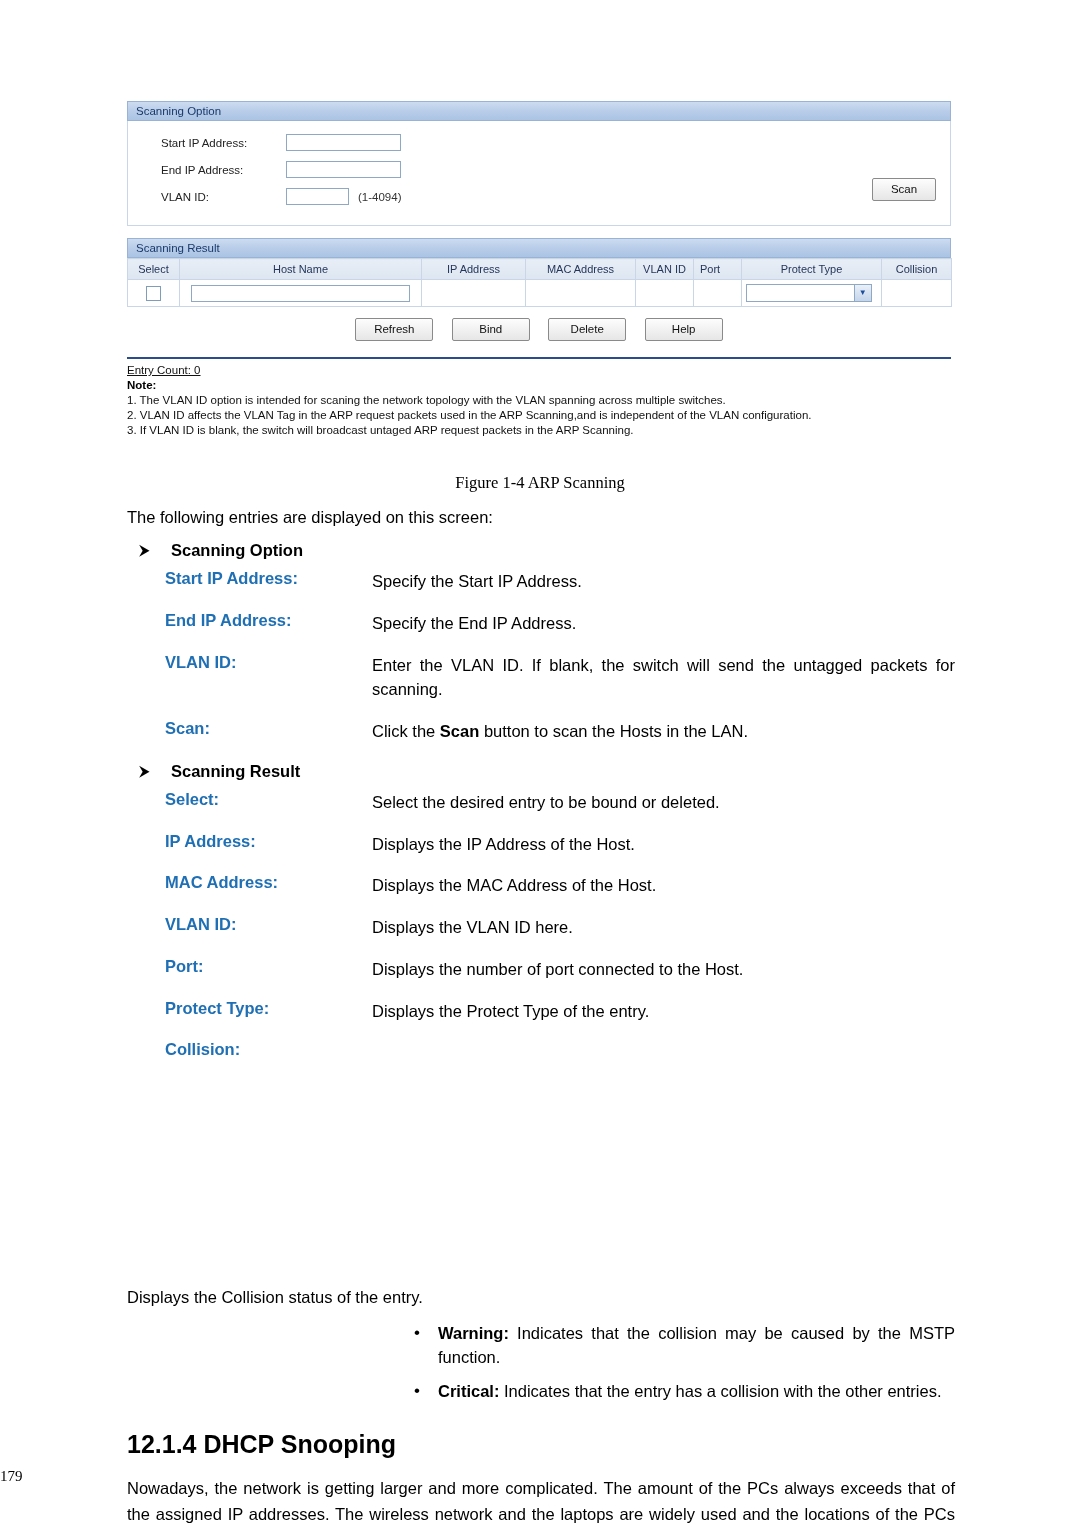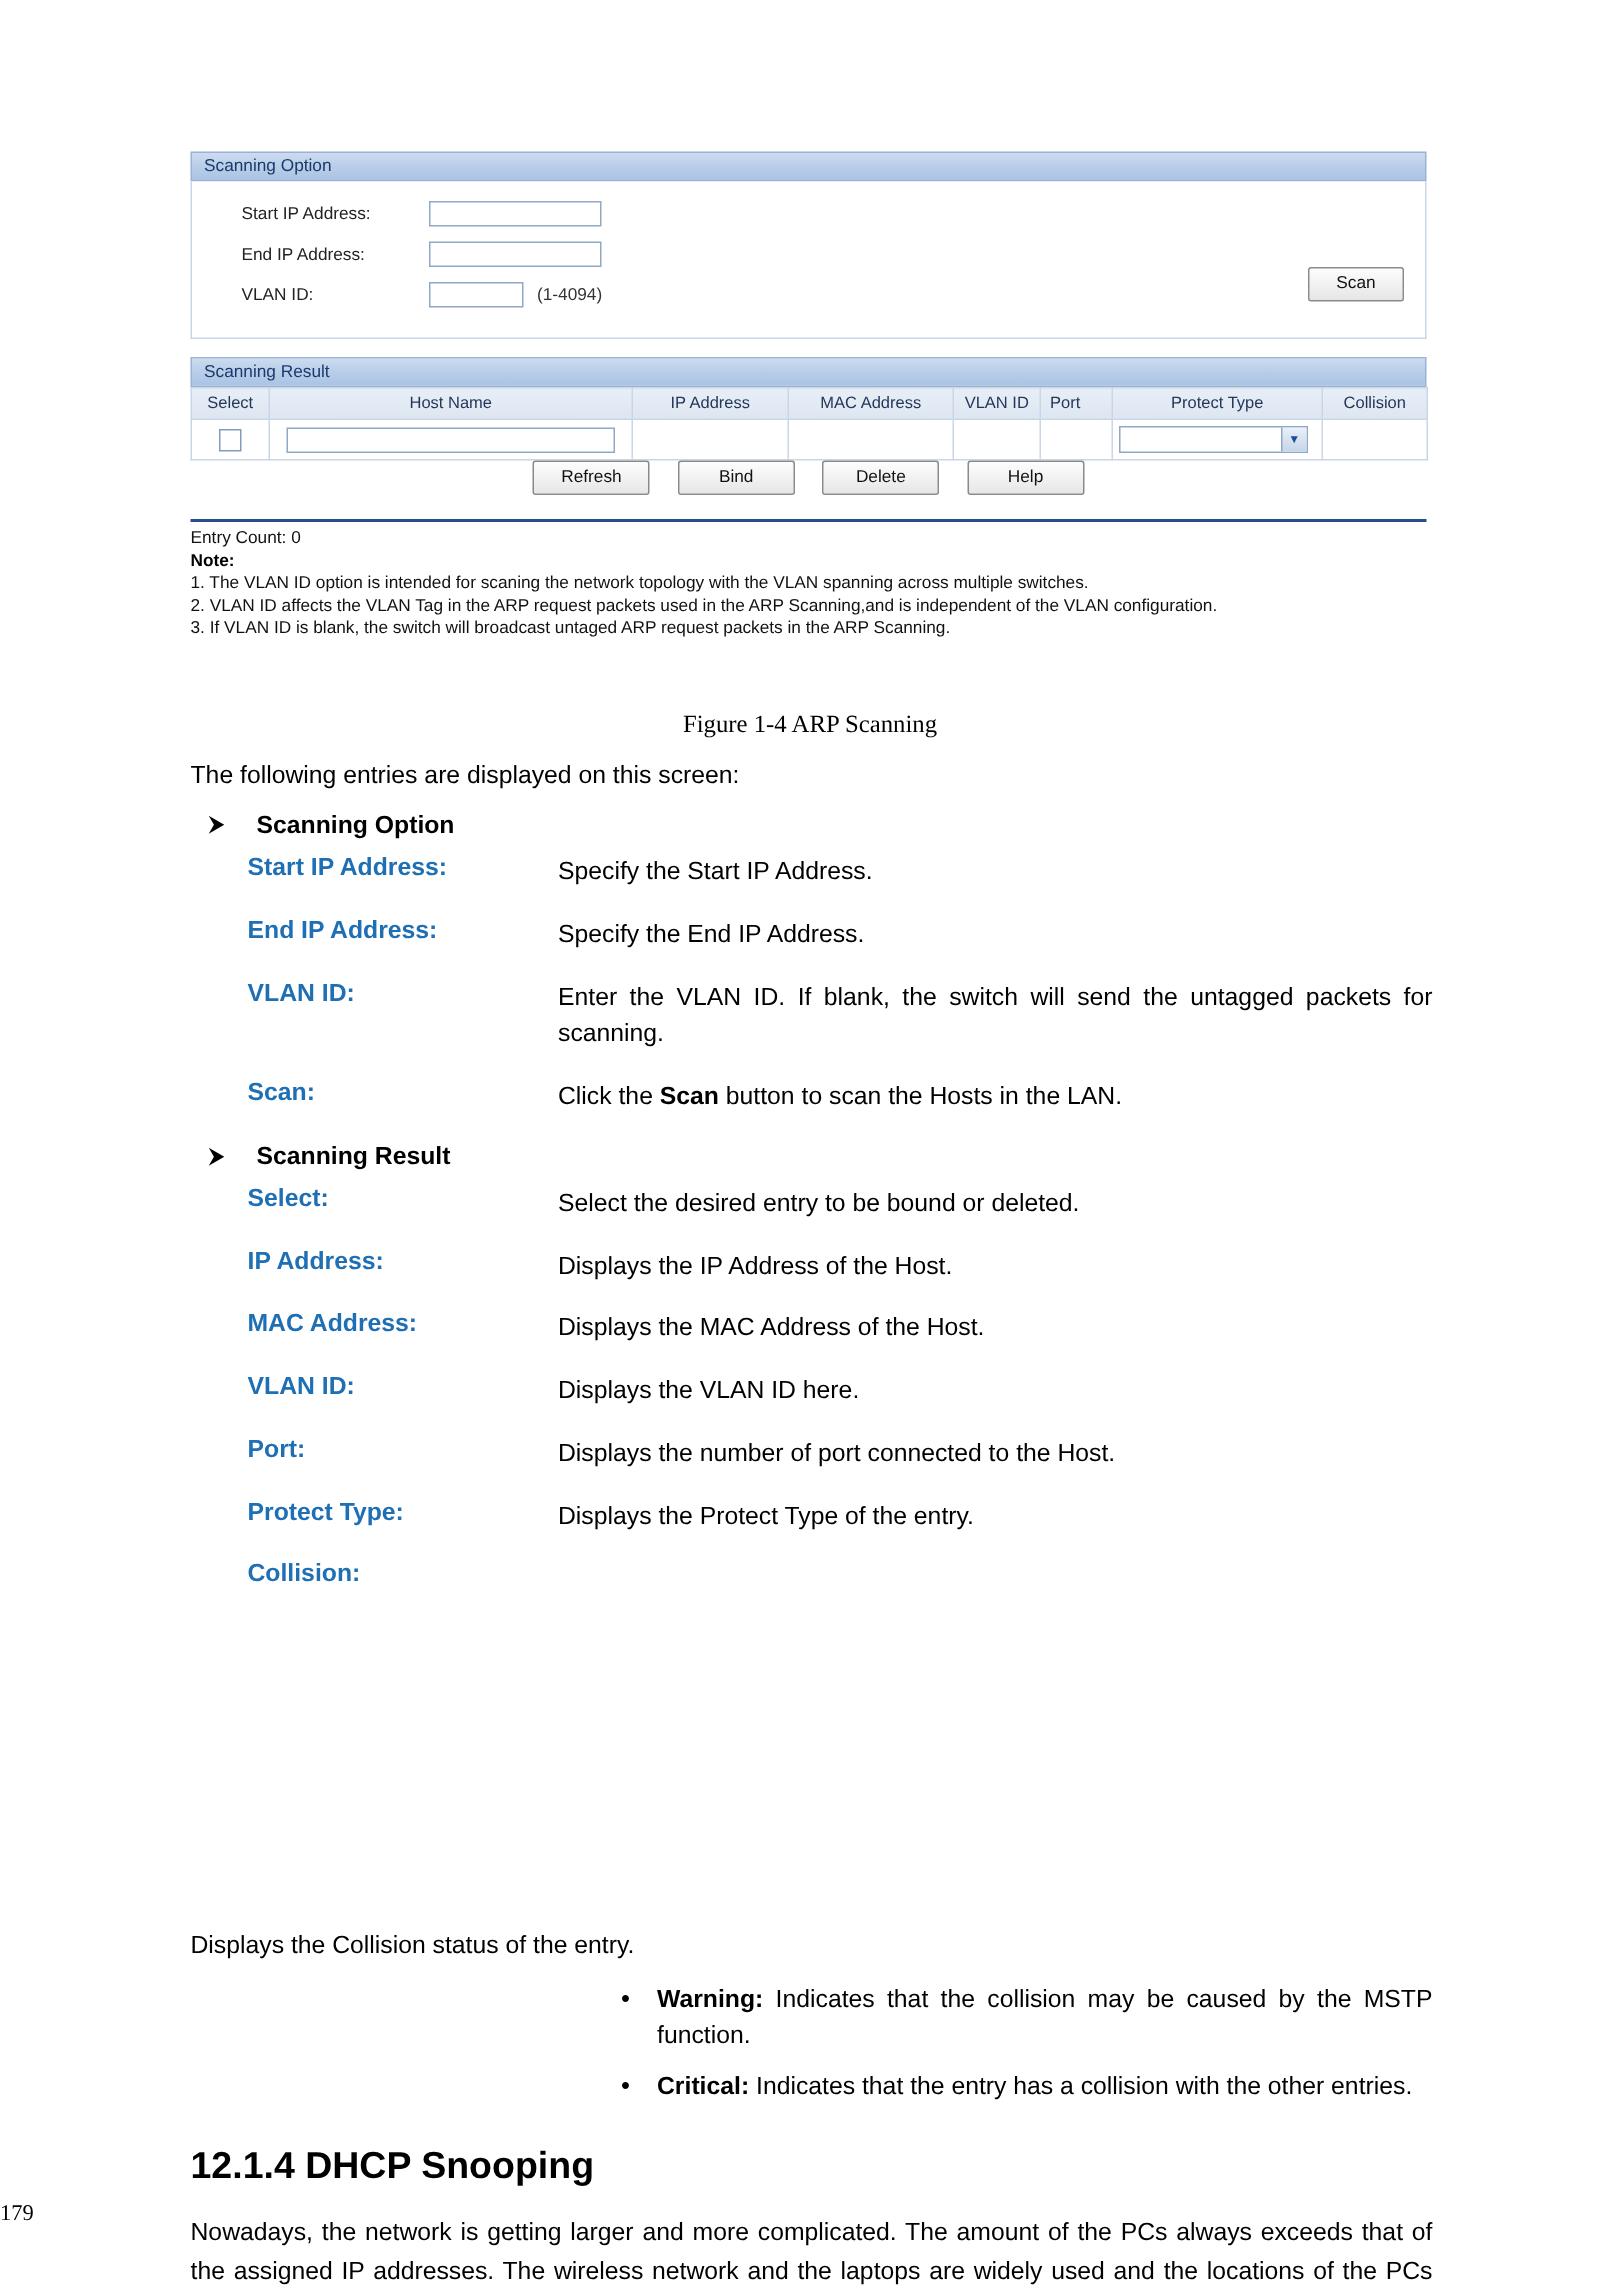--- a/index.html
+++ b/index.html
@@ -123,20 +123,21 @@
   .chkbox {
     width: 13px; height: 13px;
     border: 1px solid #7f9db9;
     background: #fff;
     display: inline-block;
     vertical-align: middle;
   }
 
   .btnrow {
     text-align: center;
+    margin-top: 11px;
   }
   .gbtn {
     display: inline-block;
     min-width: 58px;
     height: 21px;
     line-height: 20px;
     border: 1px solid #8a8a8a;
     border-radius: 2px;
     background: linear-gradient(to bottom,#fdfdfd,#e6e6e6);
     font-size: 11.5px;
@@ -147,20 +148,21 @@
   }
 
   .divider {
     border-top: 2px solid #2a4c8b;
     margin-top: 16px;
   }
   .entry-count {
     font-size: 11.5px;
     margin-top: 5px;
     color: #111;
+    text-decoration: underline;
   }
   .note-title {
     font-size: 11.5px;
     font-weight: bold;
     margin-top: 3px;
   }
   .note-line {
     font-size: 11.5px;
     margin-top: 3px;
     color: #111;

